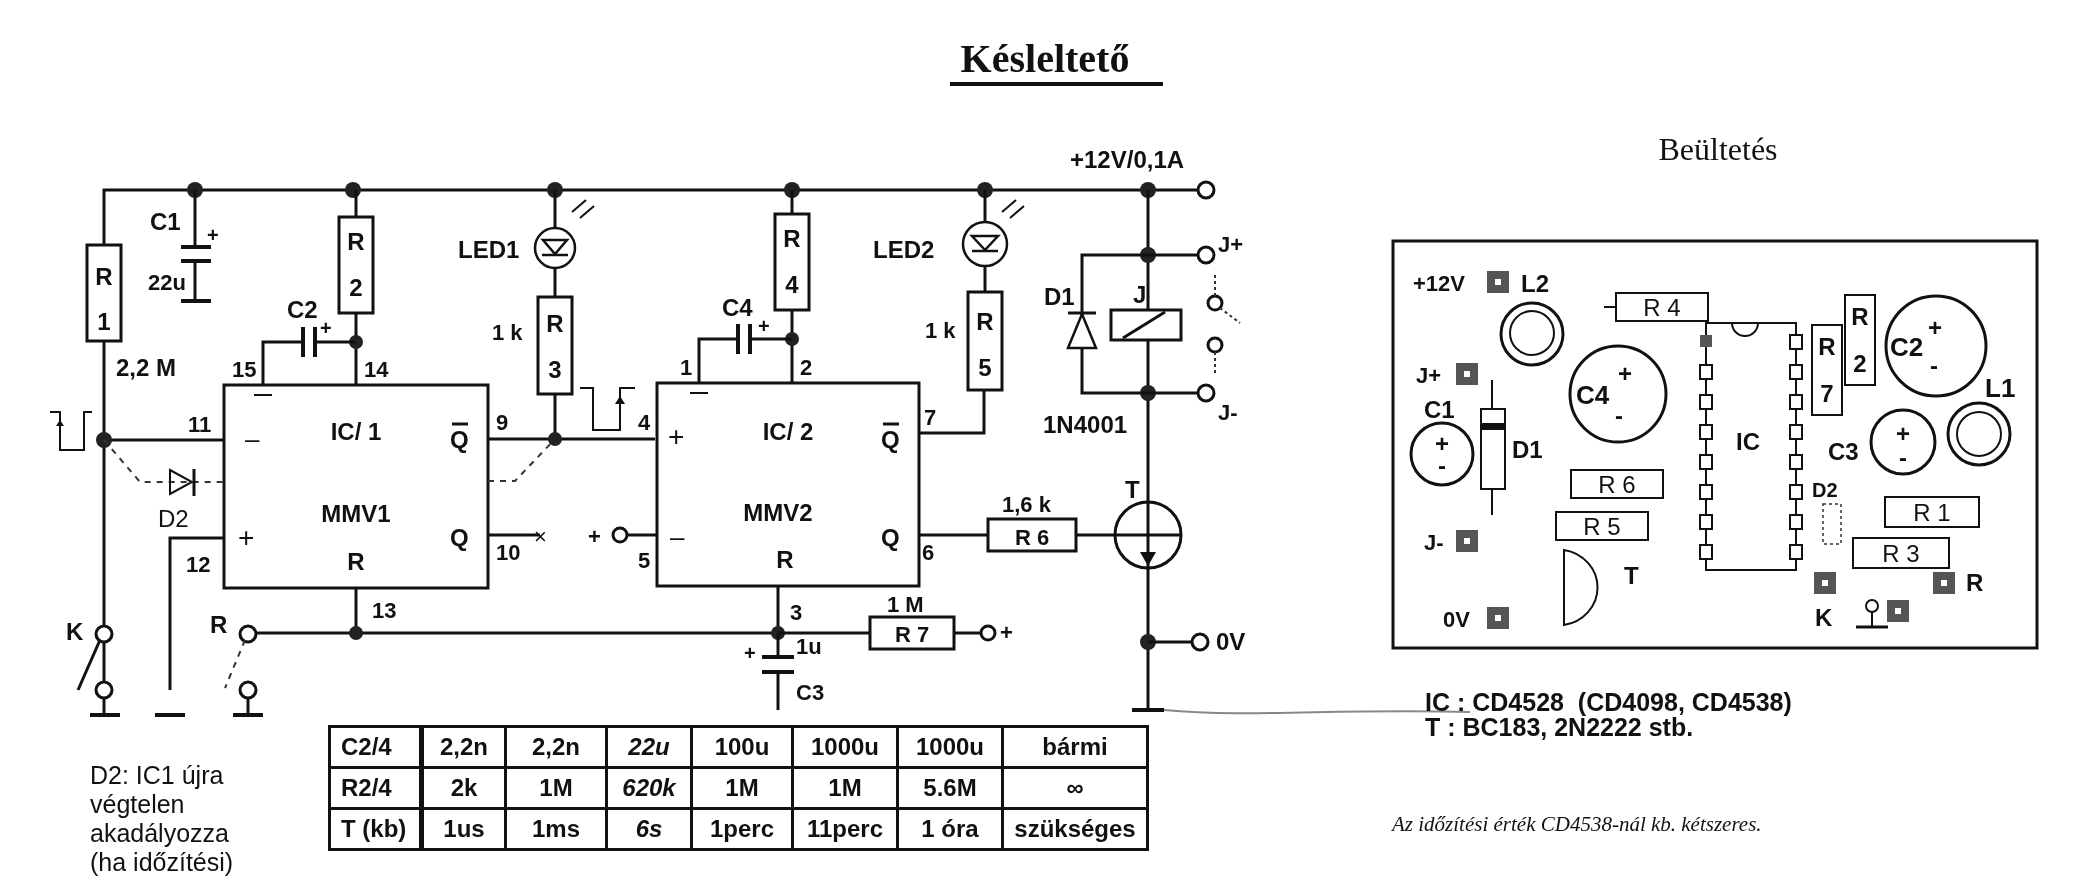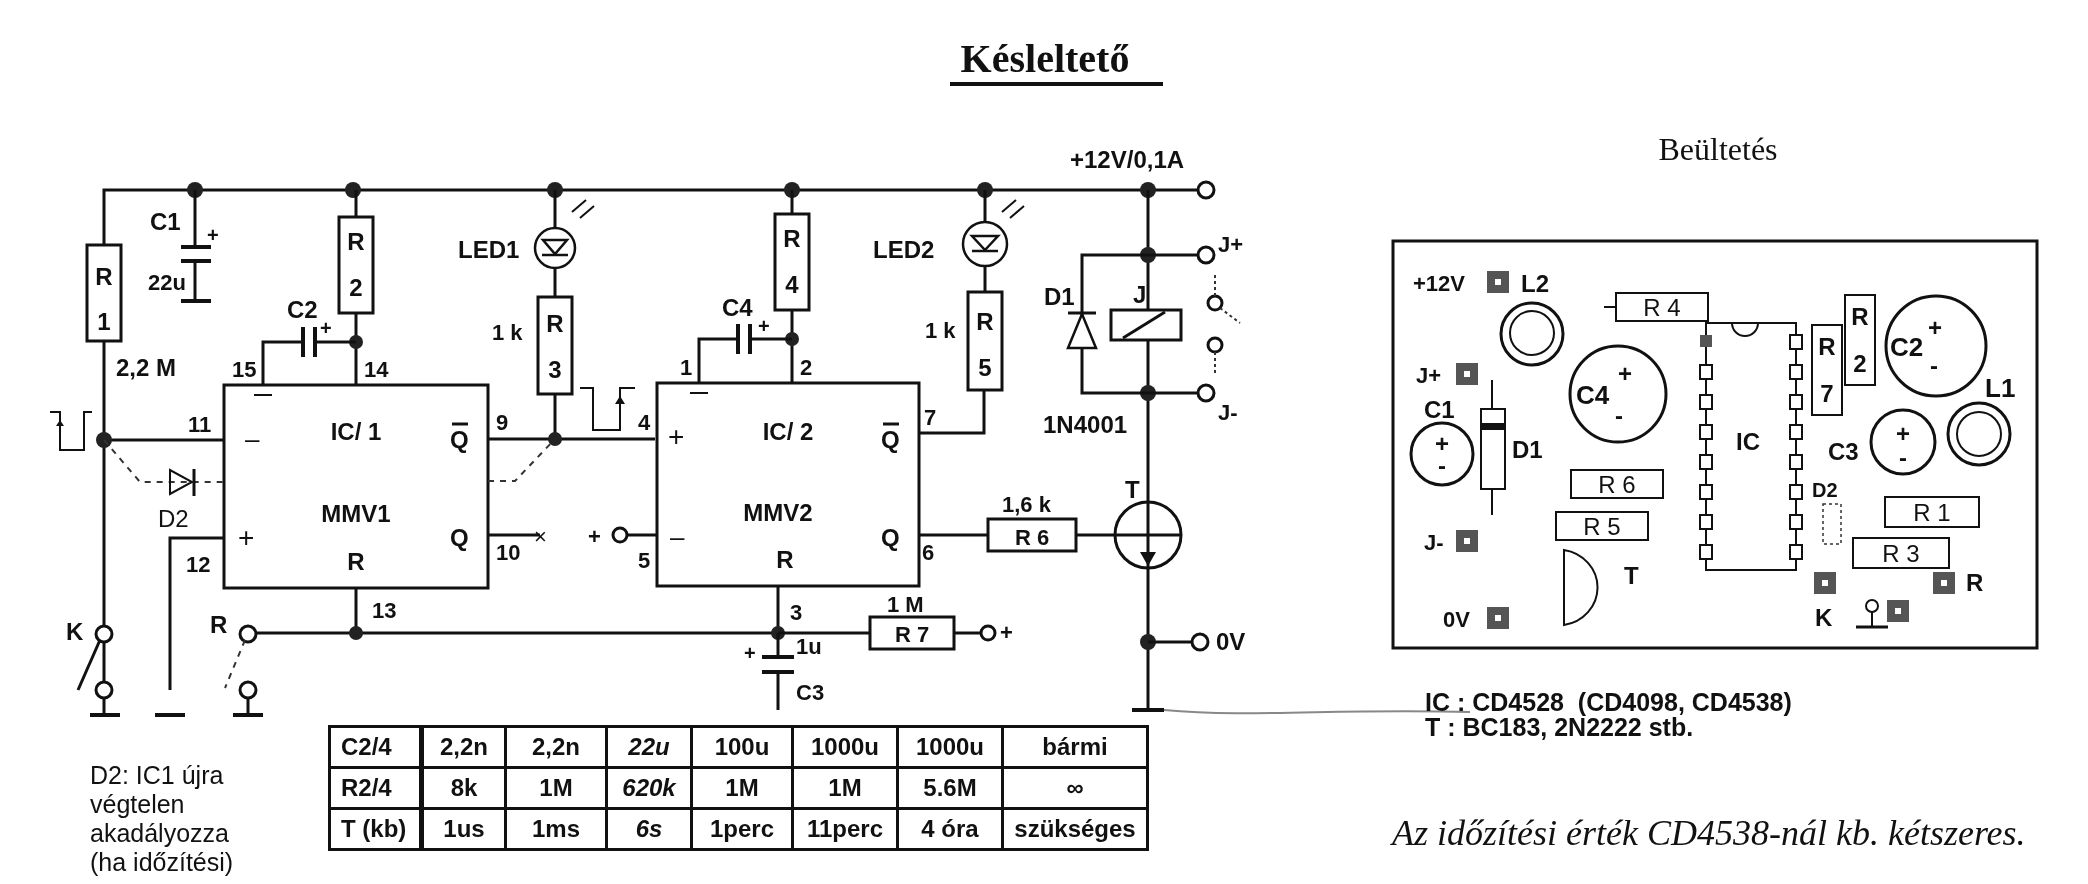--- a/index.html
+++ b/index.html
@@ -16,21 +16,21 @@
   .pad { fill: #555; }
   .padhole { fill: #fff; }
   .tbl { position: absolute; left: 328px; top: 725px; border-collapse: collapse; font-family: "Liberation Sans", sans-serif; font-weight: bold; font-size: 24px; }
   .tbl td { border: 3px solid #111; height: 38px; padding: 0 10px; text-align: center; white-space: nowrap; }
   .tbl td.hd { text-align: left; border-right-width: 5px; }
   .tbl td.it { font-style: italic; }
   .tbl td.w1 { width: 68px; } .tbl td.w2 { width: 60px; } .tbl td.w3 { width: 78px; }
   .tbl td.w4 { width: 62px; } .tbl td.w5 { width: 78px; } .tbl td.w6 { width: 82px; } .tbl td.w7 { width: 82px; } .tbl td.w8 { width: 122px; border-radius: 11px; }
   .note { position: absolute; left: 90px; top: 761px; font-size: 25px; line-height: 29px; font-family: "Liberation Sans", sans-serif; color: #111; }
   .spec { position: absolute; left: 1425px; font-size: 25px; font-weight: bold; font-family: "Liberation Sans", sans-serif; color: #111; white-space: pre; }
-  .remark { position: absolute; left: 1392px; top: 812px; font-size: 36px; font-style: italic; font-family: "Liberation Serif", serif; color: #111; }
+  .remark { position: absolute; left: 1392px; top: 812px; font-size: 21px; font-style: italic; font-family: "Liberation Serif", serif; color: #111; }
 </style>
 </head>
 <body>
 
 <svg width="2088" height="884" viewBox="0 0 2088 884">
 
   <text x="1045" y="72" text-anchor="middle" class="ser" style="font-size:40px;font-weight:bold">Késleltető</text>
   <line x1="950" y1="84" x2="1163" y2="84" stroke="#111" stroke-width="4"></line>
 
   <g>
@@ -440,36 +440,36 @@
     <td class="w2">2,2n</td>
     <td class="w3">2,2n</td>
     <td class="w4 it">22u</td>
     <td class="w5">100u</td>
     <td class="w6">1000u</td>
     <td class="w7">1000u</td>
     <td class="w8">bármi</td>
   </tr>
   <tr>
     <td class="hd w1">R2/4</td>
-    <td class="w2">8k</td>
+    <td class="w2">2k</td>
     <td class="w3">1M</td>
     <td class="w4 it">620k</td>
     <td class="w5">1M</td>
     <td class="w6">1M</td>
     <td class="w7">5.6M</td>
     <td class="w8">∞</td>
   </tr>
   <tr>
     <td class="hd w1">T (kb)</td>
     <td class="w2">1us</td>
     <td class="w3">1ms</td>
     <td class="w4 it">6s</td>
     <td class="w5">1perc</td>
     <td class="w6">11perc</td>
-    <td class="w7">4 óra</td>
+    <td class="w7">1 óra</td>
     <td class="w8">szükséges</td>
   </tr>
 </tbody>
   </table>
 
 <div class="note">
   <div>D2: IC1 újra</div>
   <div>végtelen</div>
   <div>akadályozza</div>
   <div>(ha időzítési)</div>

